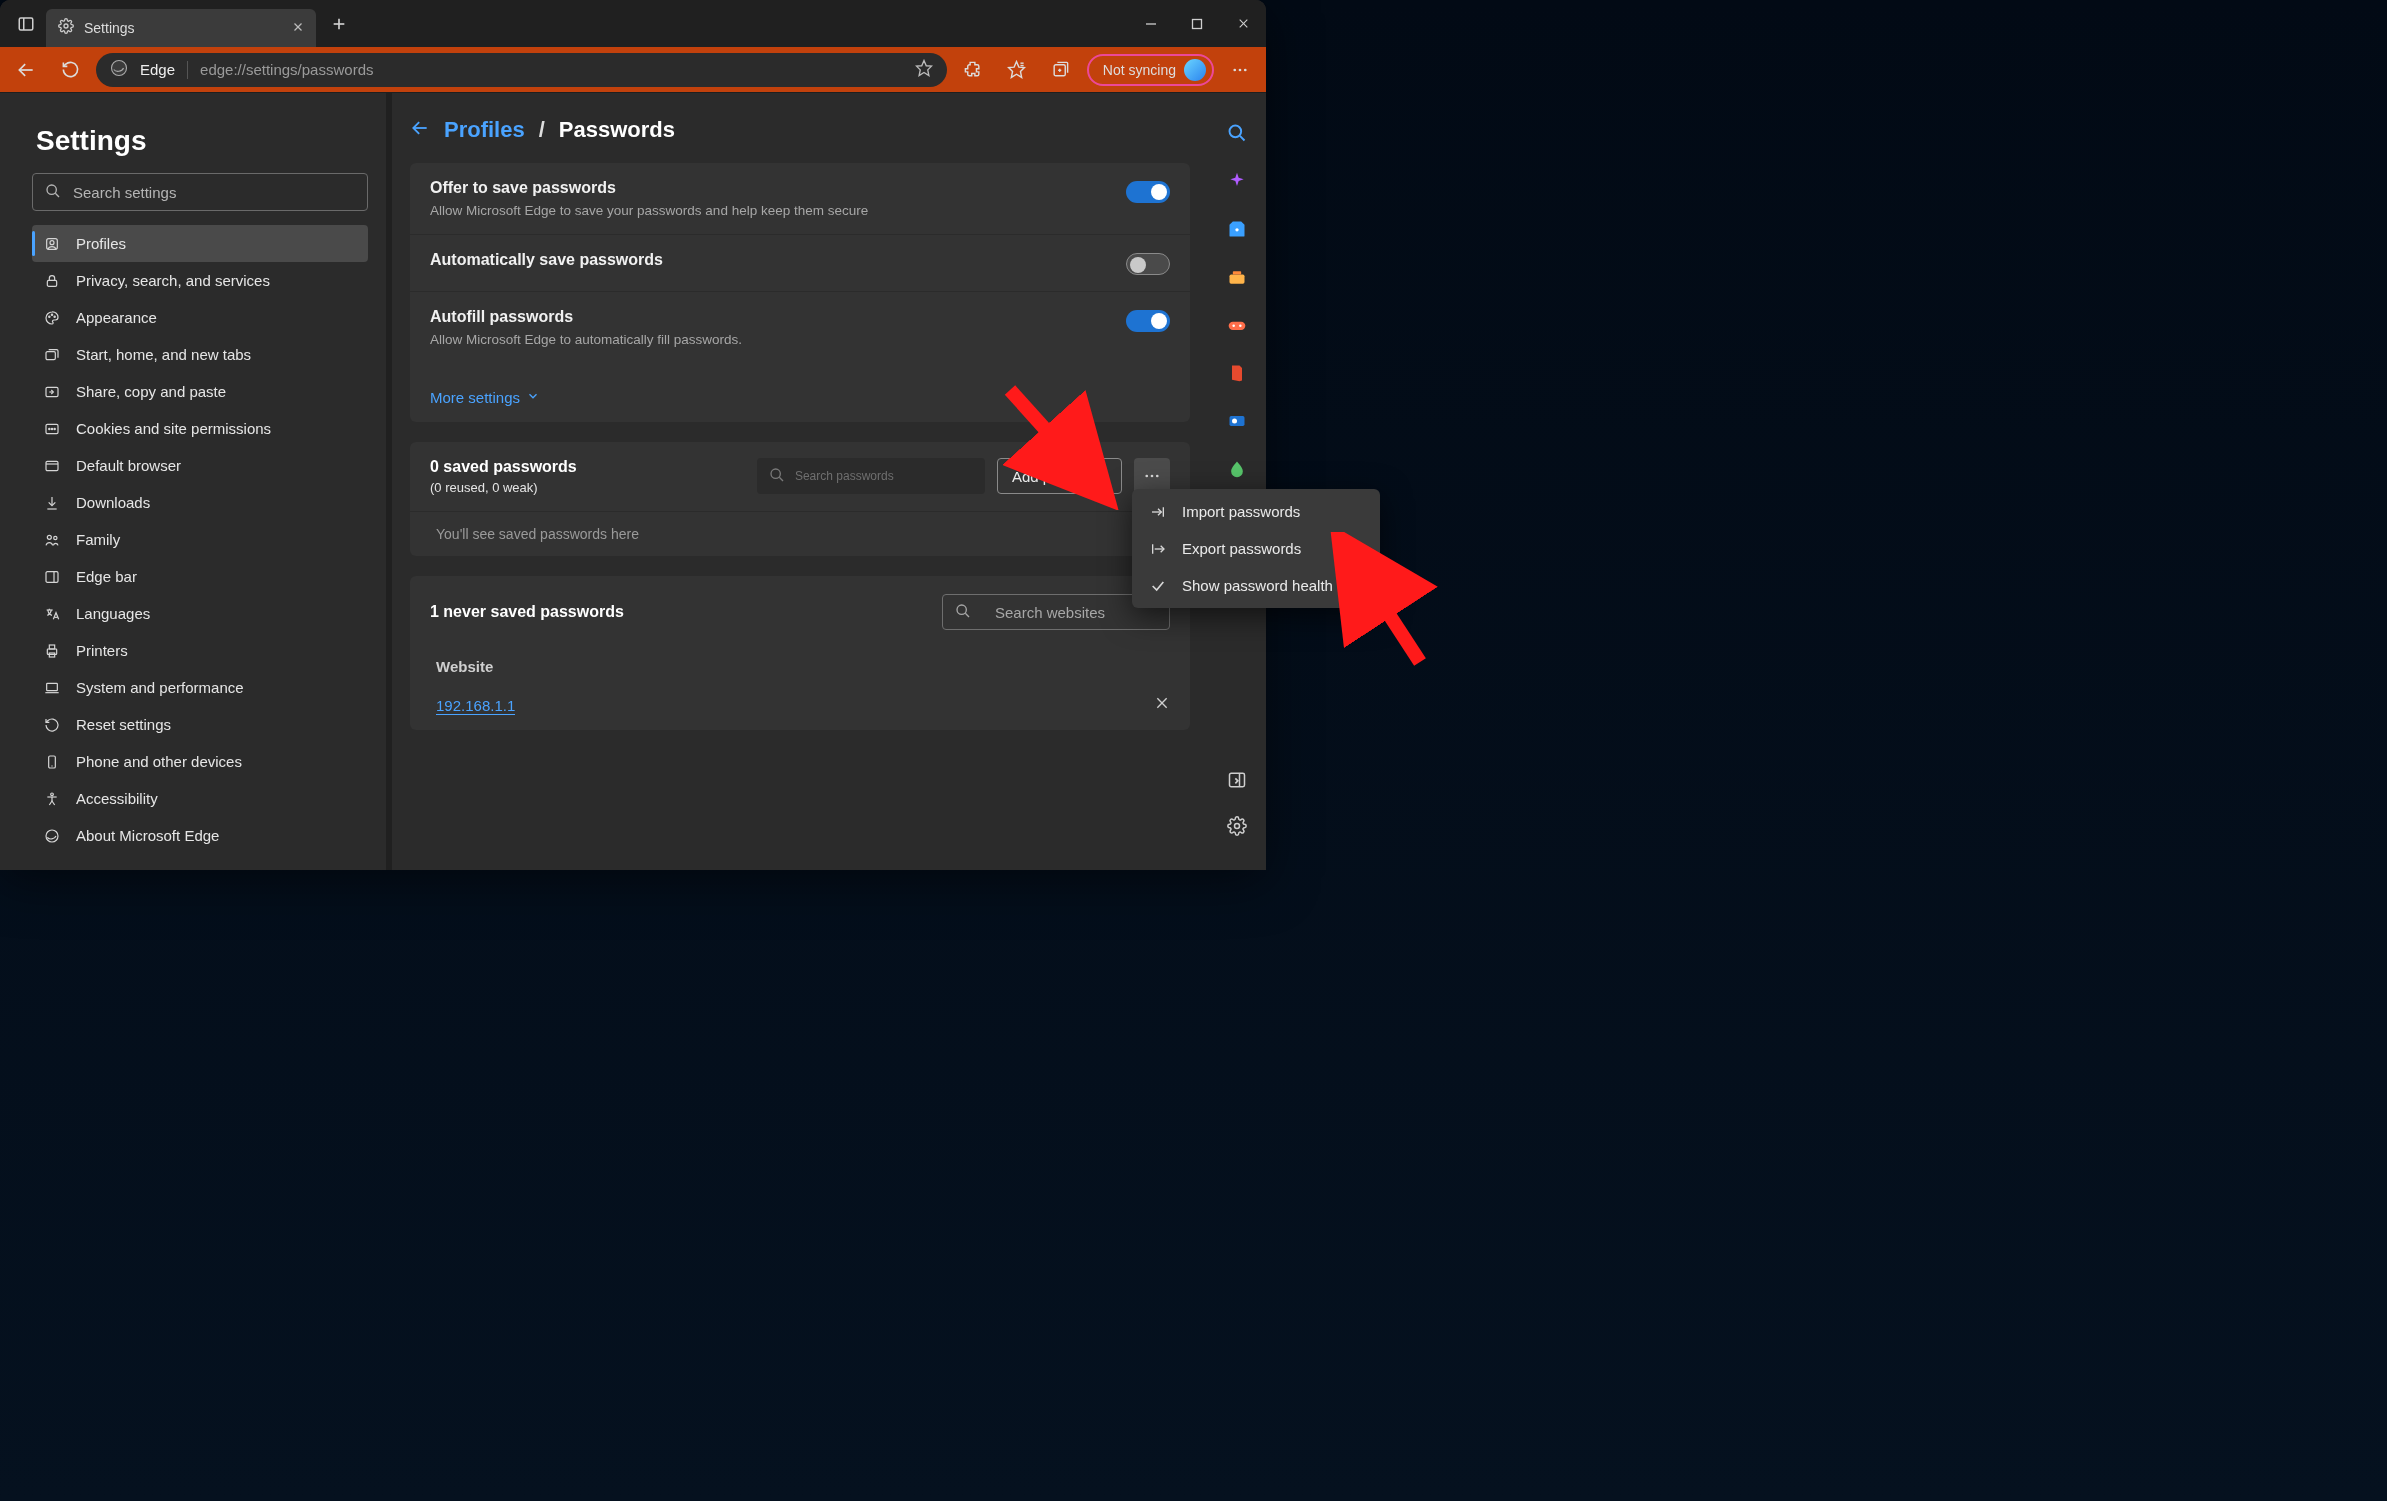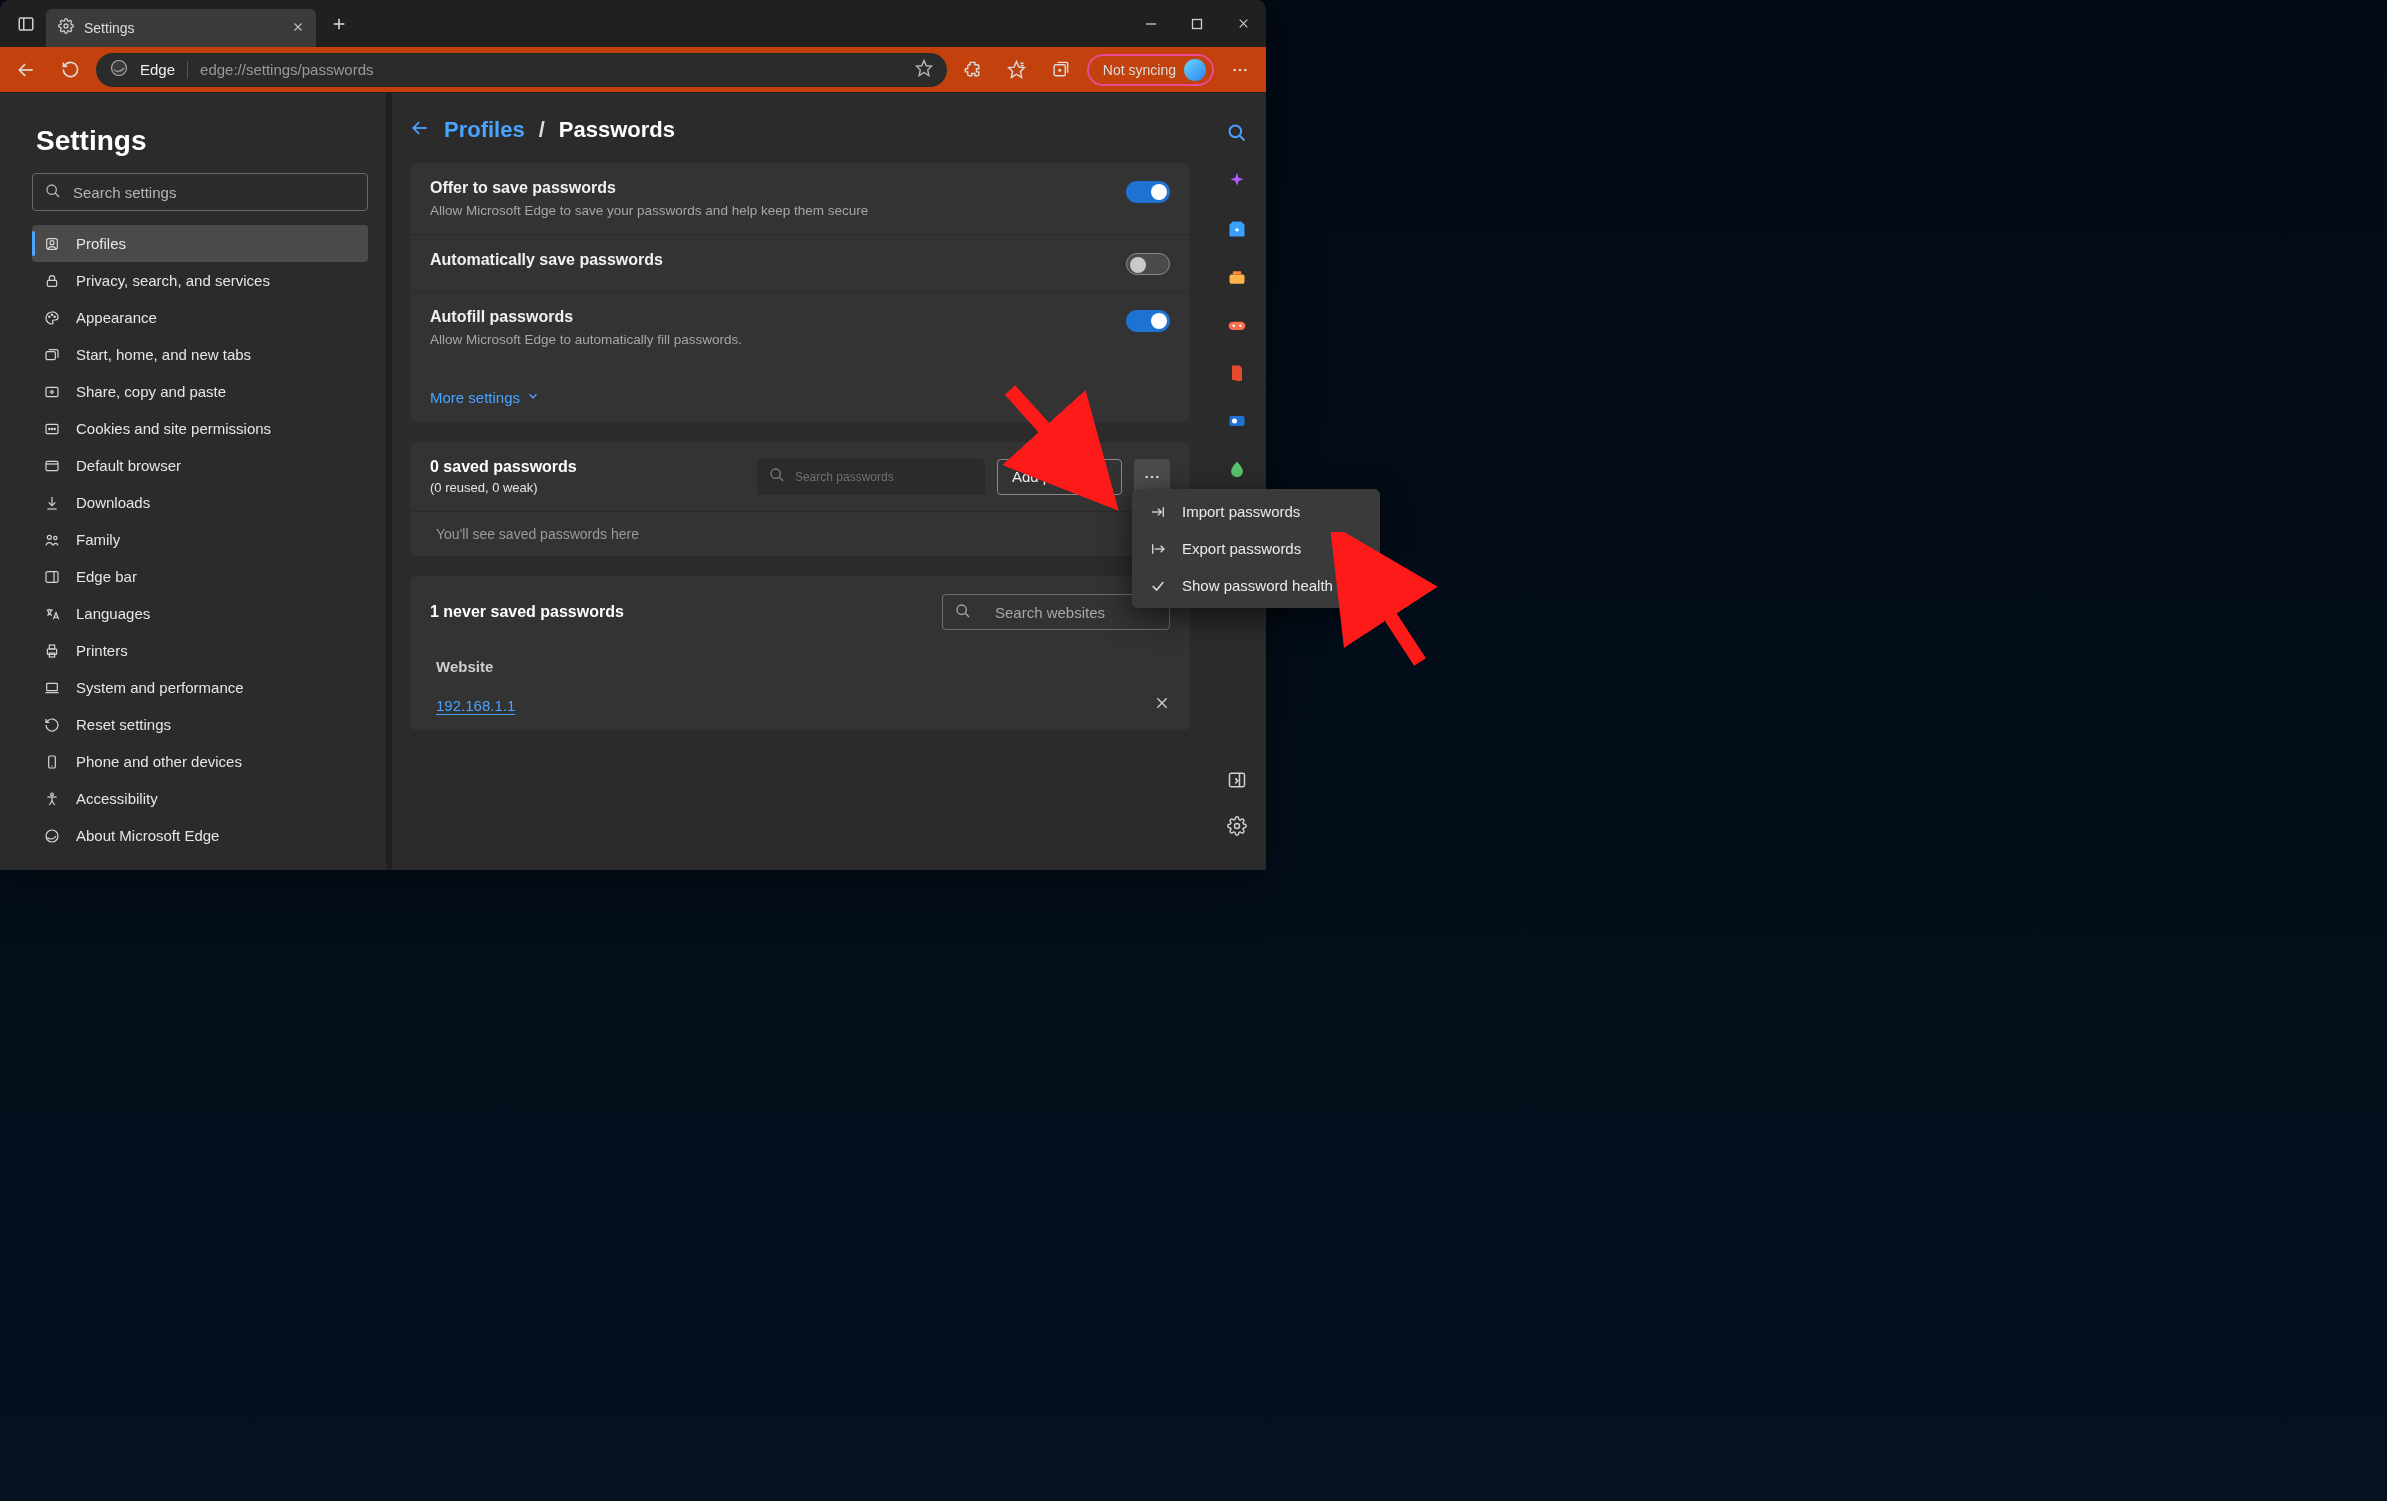--- a/index.html
+++ b/index.html
@@ -106,21 +106,21 @@
   .card-row .texts .desc { font-size:13.5px; color:#a7a7a7; margin-top:6px; }
   .link-more { color:#4aa3ff; font-size:15px; margin-top:10px; display:inline-flex; align-items:center; gap:6px; }
 
   .toggle { width:44px; height:22px; border-radius:12px; position:relative; flex:none; margin-top:2px; }
   .toggle.on { background:#1e73d2; }
   .toggle.off { background:#4a4a4a; border:1px solid #8a8a8a; }
   .toggle .knob { position:absolute; top:3px; width:16px; height:16px; border-radius:50%; background:#fff; }
   .toggle.on .knob { right:3px; }
   .toggle.off .knob { left:3px; background:#c9c9c9; }
 
-  .saved-header { display:flex; align-items:center; gap:12px; }
+  .saved-header { display:flex; align-items:flex-start; gap:12px; }
   .saved-header .left { flex:1; }
   .saved-header .title { font-size:16px; font-weight:600; }
   .saved-header .sub { font-size:13px; color:#e5e5e5; margin-top:4px; }
   .search-passwords { display:flex; align-items:center; gap:10px; background:#2b2b2b; width:228px; height:36px; border-radius:4px; padding:0 12px; color:#7a7a7a; font-size:12px; }
   .btn-outline { border:1px solid #8a8a8a; height:36px; padding:0 14px; display:flex; align-items:center; color:#eaeaea; font-size:15px; border-radius:4px; background:transparent; }
   .icon-btn { width:36px; height:36px; border:none; background:transparent; color:#d8d8d8; display:flex; align-items:center; justify-content:center; border-radius:4px; }
   .icon-btn.active { background:#4b4b4b; }
 
   .empty-row { padding:14px 26px; font-size:14px; color:#9a9a9a; border-top:1px solid #2b2b2b; }
 

